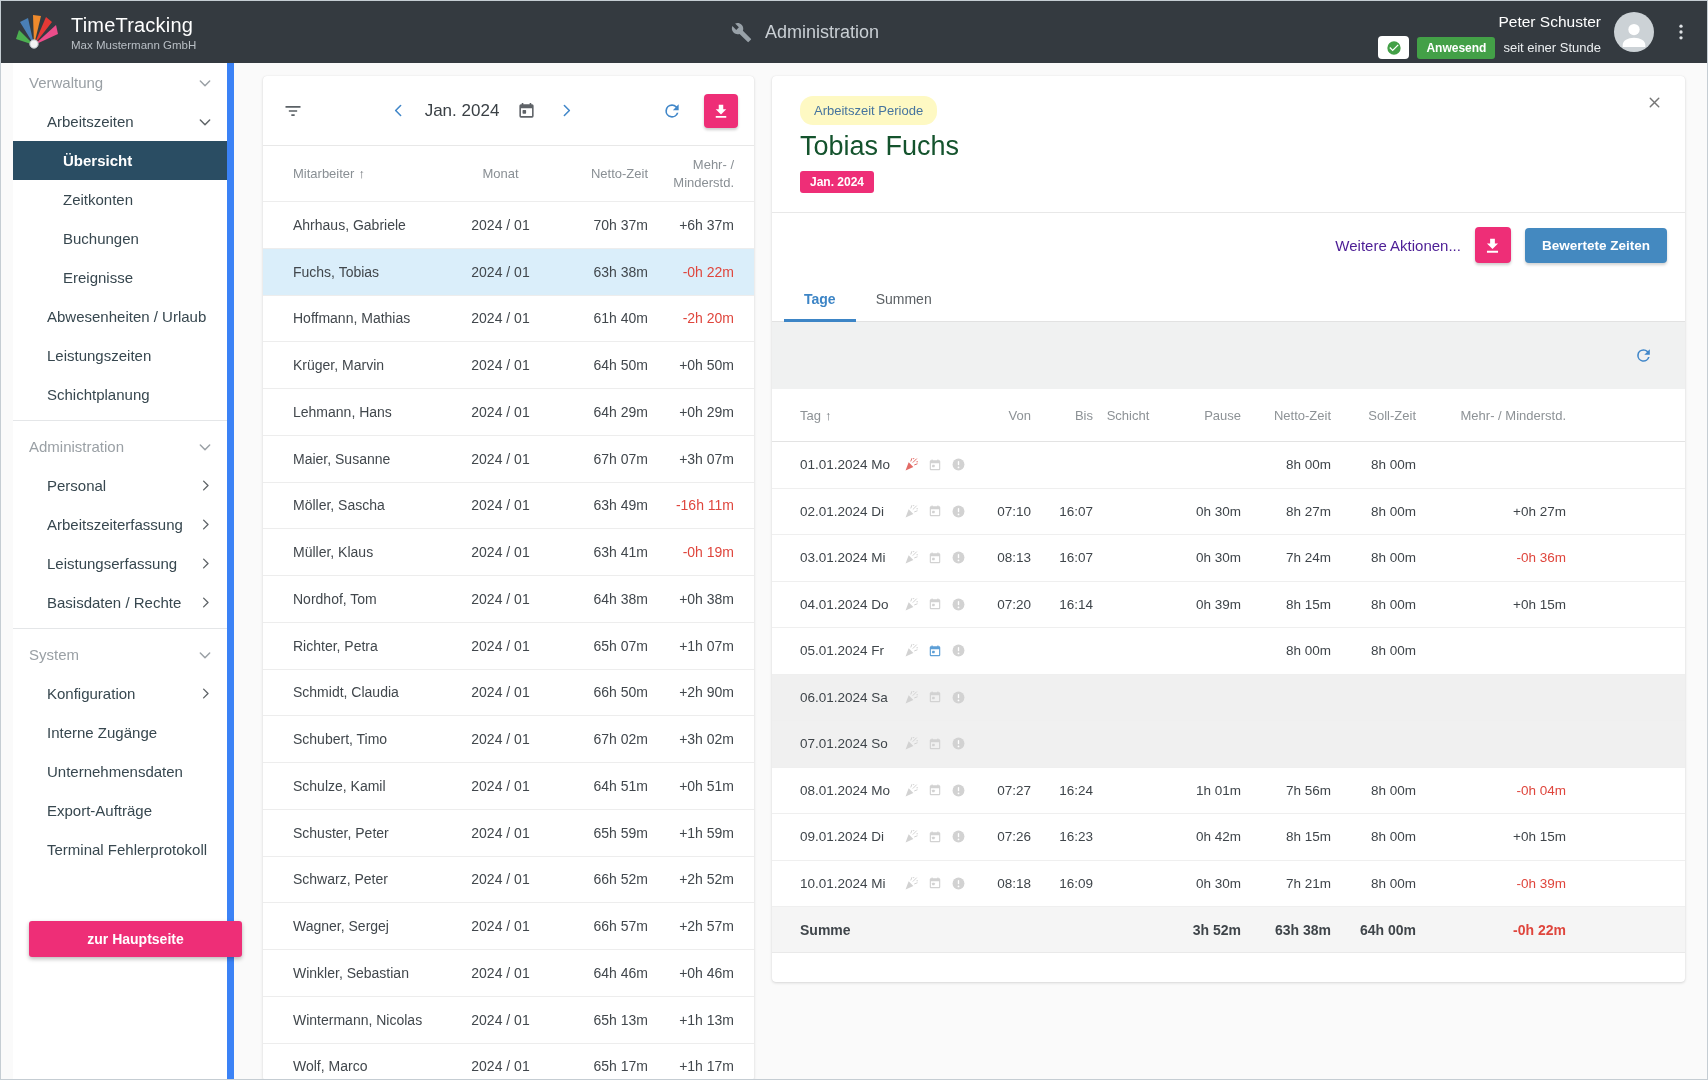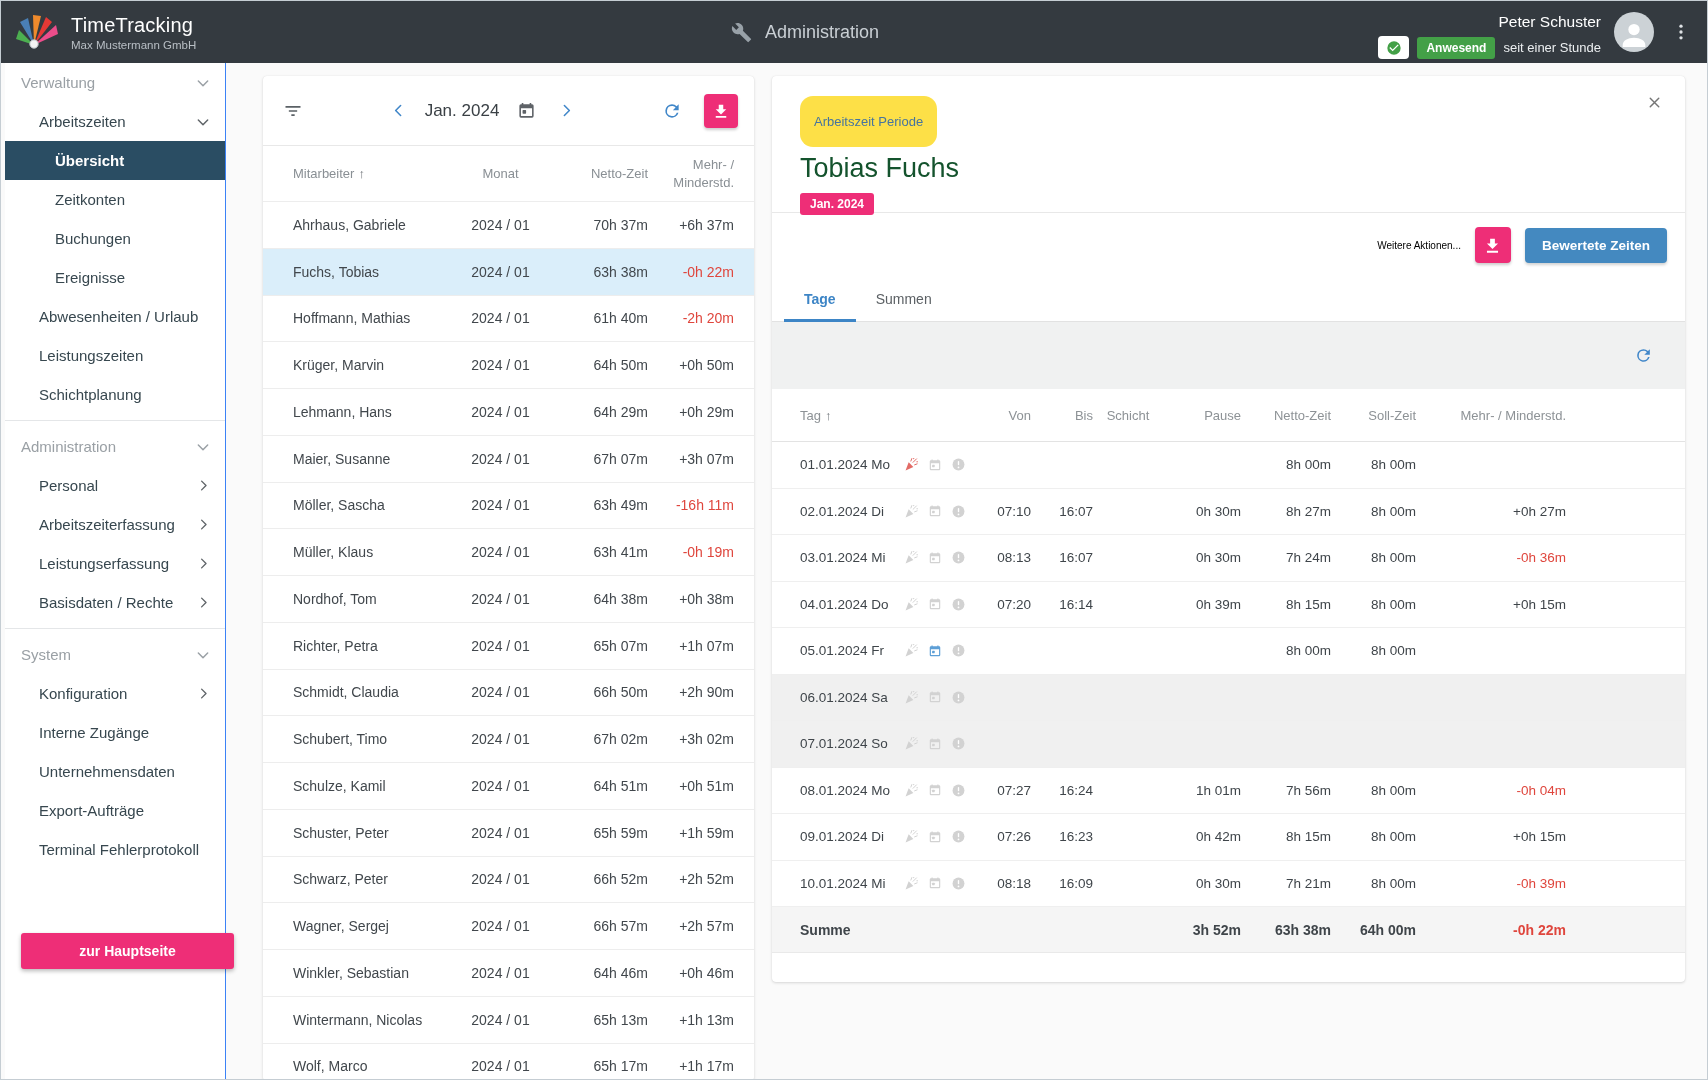--- a/index.html
+++ b/index.html
@@ -29,38 +29,38 @@
   .status-name { color:#fff; font-size:15.5px; margin-bottom:5px; }
   .status-line { display:flex; align-items:center; gap:8px; justify-content:flex-end;padding-left:20px; }
   .pill-check { background:#fff; border-radius:4px; width:31px; height:23px; display:flex; align-items:center; justify-content:center; }
   .pill-green { background:#43a047; color:#fff; font-size:12px; font-weight:bold; padding:4px 9px; border-radius:3px; }
   .status-since { color:#eceff1; font-size:13px; }
   .avatar { width:40px; height:40px; border-radius:50%; background:#ccd2d6; display:flex; align-items:center; justify-content:center; overflow:hidden; }
   .dots-btn { color:#dfe3e6; padding:4px; }
 
   
   .sidebar {
-    position:absolute; left:4px; top:62px; width:221px; height:1018px;
-    background:#fff; border-right:1px solid #3b82f6;
+    position:absolute; left:12px; top:62px; width:221px; height:1018px;
+    background:#fff; border-right:7px solid #3b82f6;
   }
   .sb-item { height:39px; display:flex; align-items:center; padding:0 16px; cursor:default; position:relative; }
   .sb-item .sb-label { font-size:15px; color:#37474f; }
   .sb-item.section .sb-label { color:#9aa0a5; }
   .sb-item.sub { padding-left:34px; }
   .sb-item.subsub { padding-left:50px; }
   .sb-item.active { background:#2a4d63; }
   .sb-item.active .sb-label { color:#fff; font-weight:bold; }
   .sb-chev { position:absolute; right:14px; color:#5f6468; }
   .sb-item.section .sb-chev { color:#9aa0a5; }
   .sb-divider { height:1px; background:#e4e6e8; margin:6px 0; }
   .home-btn {
     position:absolute; left:16px; top:858px; width:213px; height:36px;
     background:#ee2e77; color:#fff; font-weight:bold; font-size:14px;
     border:none; border-radius:3px; box-shadow:0 2px 4px rgba(0,0,0,.28);
-    display:flex; align-items:center; justify-content:center; font-family:inherit;margin-top:12px;
+    display:flex; align-items:center; justify-content:center; font-family:inherit;
   }
 
   
   .card { background:#fff; border-radius:4px; box-shadow:0 1px 3px rgba(0,0,0,.14), 0 0 1px rgba(0,0,0,.1); }
 
   
   .emp-panel { position:absolute; left:262px; top:75px; width:491px; height:1005px; overflow:hidden; }
   .emp-toolbar { height:70px; display:flex; align-items:center; padding:0 16px; border-bottom:1px solid #e8e8e8; }
   .icon-btn { background:none; border:none; display:flex; align-items:center; justify-content:center; padding:4px; }
   .filter-ic { color:#5b6166; }
@@ -80,25 +80,25 @@
   .emp-row { height:46.75px; border-top:1px solid #ededed; font-size:14px; color:#41474c; cursor:pointer; }
   .emp-row.selected { background:#daeefa; }
   .emp-row .c-month { text-align:center; }
   .emp-row .c-net, .emp-row .c-diff { text-align:right; }
   .neg { color:#df463d; }
 
   
   .det-panel { position:absolute; left:771px; top:75px; width:913px; height:906px; overflow:hidden; }
   .det-close { position:absolute; top:16px; right:20px; color:#757575; background:none; border:none; padding:2px; }
   .det-head { height:137px; padding:20px 28px 0; border-bottom:1px solid #e8e8e8; }
-  .type-chip { display:inline-block; background:#fde047; color:#46749e; font-size:13px; padding:18px 14px; border-radius:13px; }
+  .type-chip { display:inline-block; background:#fef9c3; color:#46749e; font-size:13px; padding:7px 14px; border-radius:13px; }
   .det-title { font-size:27px; color:#14532d; font-weight:normal; margin-top:6px; }
   .period-chip { display:inline-block; background:#ee2e77; color:#fff; font-size:12px; font-weight:bold; padding:4px 10px; border-radius:3px; margin-top:9px; }
   .det-actions { height:64px; display:flex; align-items:center; justify-content:flex-end; gap:14px; padding-right:18px; }
-  .more-actions { font-size:10px; color:#000000; }
+  .more-actions { font-size:15px; color:#4c1d95; }
   .btn-sq-pink.lg { width:36px; height:36px; }
   .btn-primary { height:35px; background:#4489c0; color:#fff; font-weight:bold; font-size:13.5px;
     border:none; border-radius:4px; padding:0 17px; font-family:inherit; box-shadow:0 2px 3px rgba(0,0,0,.18); }
   .det-tabs { height:45px; display:flex; align-items:stretch; padding-left:12px; border-bottom:1px solid #e2e2e2; }
   .tab { display:flex; align-items:center; justify-content:center; padding:0 20px; font-size:14px; color:#5c6165; position:relative; background:none; border:none; font-family:inherit; }
   .tab.active { color:#3d85c6; font-weight:bold; }
   .tab.active::after { content:""; position:absolute; left:0; right:0; bottom:-1px; height:3px; background:#3d85c6; }
   .det-subbar { height:67px; background:#f0f1f1; display:flex; align-items:center; justify-content:flex-end; padding-right:28px; }
 
   .det-grid { display:grid; grid-template-columns:180px 51px 62px 70px 78px 90px 85px 150px; padding:0 119px 0 28px; align-items:center; }

